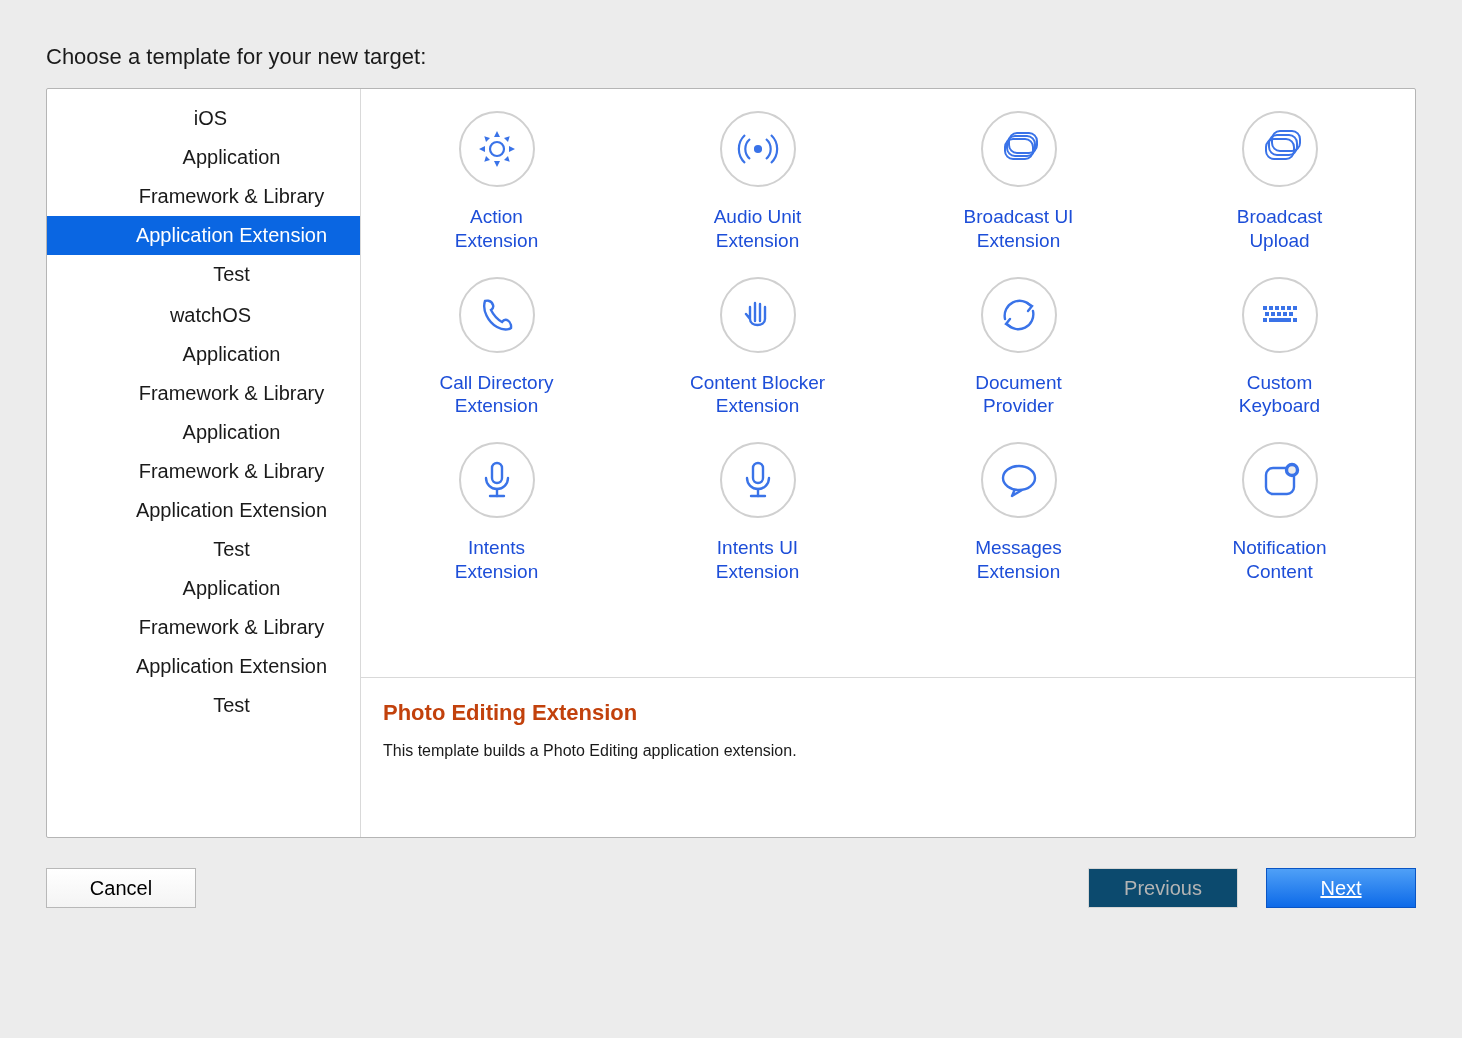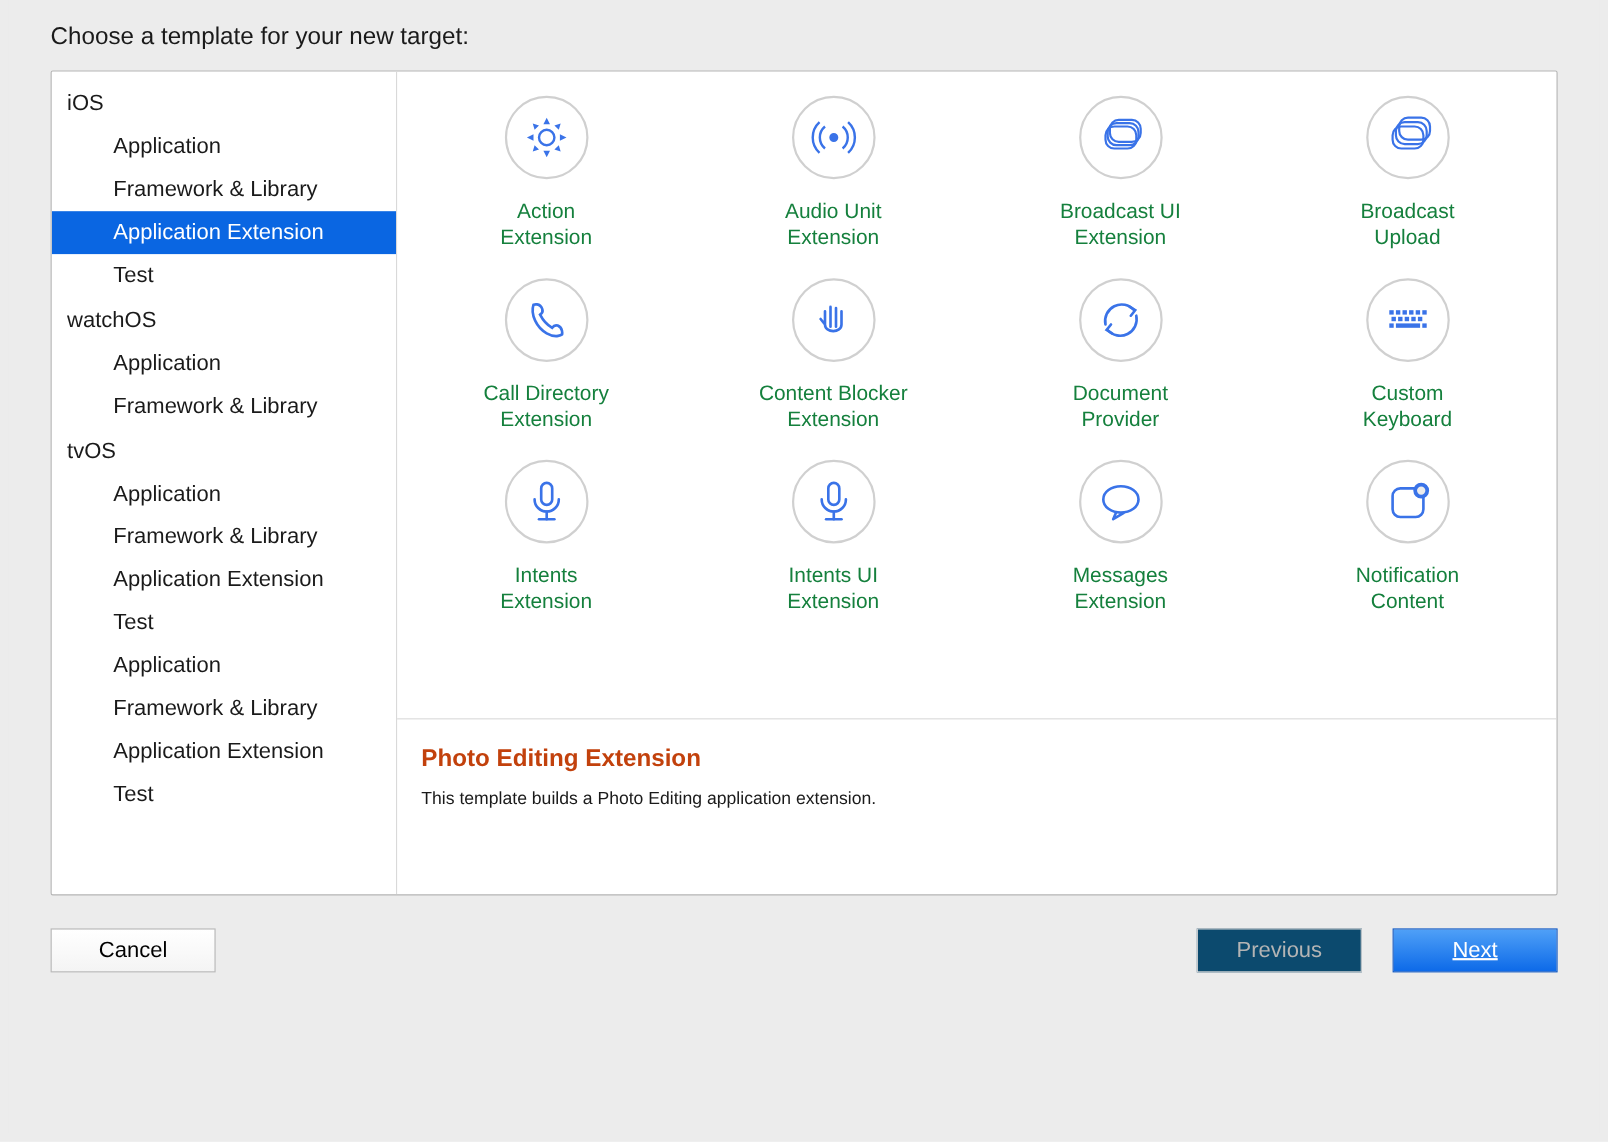--- a/index.html
+++ b/index.html
@@ -16,36 +16,38 @@
       position: absolute;
       left: 8px; top: 0; right: 8px; bottom: 8px;
       background: #ececec;
       padding: 0;
     }
     .header-text {
       padding: 20px 0 18px 38px;
       font-size: 22px;
       font-weight: 400;
       color: #1a1a1a;
+      margin-top: 24px;
     }
     .content-box {
       margin: 0 38px;
       background: #fff;
       border: 1px solid #b5b5b5;
       height: 750px;
       display: flex;
       overflow: hidden;
       border-radius: 2px;
     }
     .sidebar {
       width: 314px;
       flex-shrink: 0;
       border-right: 1px solid #d9d9d9;
       overflow-y: auto;
       padding-top: 8px;
+      text-align: center;
     }
     .sidebar-group-label {
       font-size: 20px;
       padding: 10px 0 8px 14px;
       color: #1a1a1a;
     }
     .sidebar-item {
       font-size: 20px;
       padding: 8px 0 8px 56px;
       color: #1a1a1a;
@@ -85,21 +87,21 @@
       border-radius: 50%;
       border: 2px solid #d0d0d0;
       display: flex;
       align-items: center;
       justify-content: center;
       margin-bottom: 18px;
       color: #3a73e8;
     }
     .template-label {
       font-size: 19px;
-      color: #15803d;
+      color: #1d4ed8;
       text-align: center;
       white-space: pre-line;
       line-height: 1.25;
     }
     .description-panel {
       border-top: 1px solid #d9d9d9;
       padding: 22px 22px 28px 22px;
       min-height: 160px;
     }
     .desc-title {
@@ -154,21 +156,20 @@
   <div class="content-box">
     <div class="sidebar" id="sidebar">
         <div class="sidebar-group-label">iOS</div>
         <div class="sidebar-item">Application</div>
         <div class="sidebar-item">Framework &amp; Library</div>
         <div class="sidebar-item selected">Application Extension</div>
         <div class="sidebar-item">Test</div>
         <div class="sidebar-group-label">watchOS</div>
         <div class="sidebar-item">Application</div>
         <div class="sidebar-item">Framework &amp; Library</div>
-        <div class="sidebar-group-label">tvOS</div>
         <div class="sidebar-item">Application</div>
         <div class="sidebar-item">Framework &amp; Library</div>
         <div class="sidebar-item">Application Extension</div>
         <div class="sidebar-item">Test</div>
         <div class="sidebar-item">Application</div>
         <div class="sidebar-item">Framework &amp; Library</div>
         <div class="sidebar-item">Application Extension</div>
         <div class="sidebar-item">Test</div>
       </div>
 

